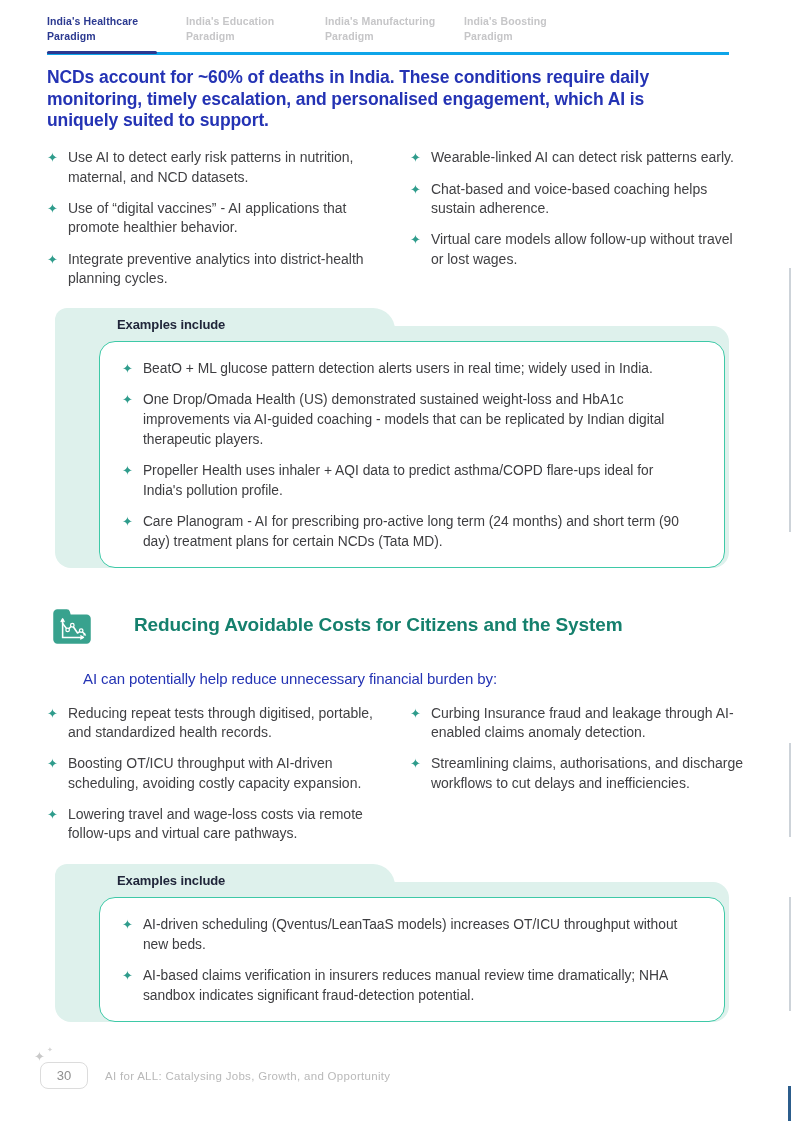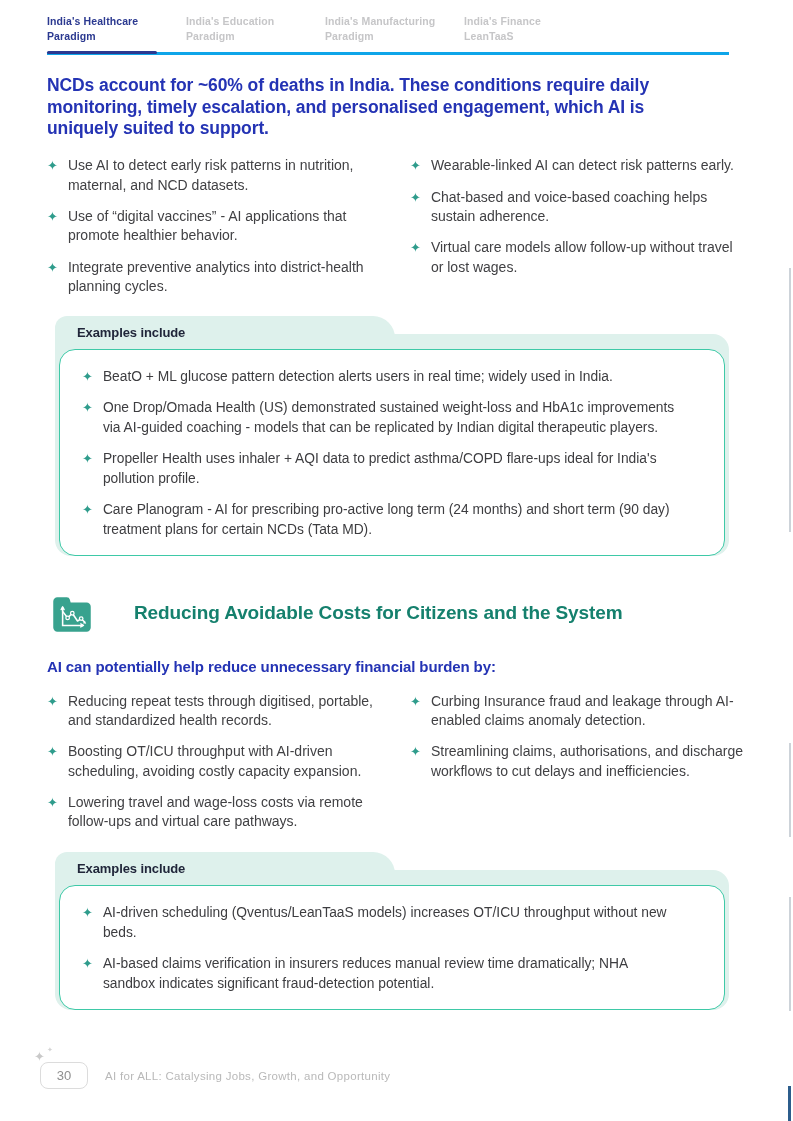--- a/index.html
+++ b/index.html
@@ -13,31 +13,31 @@
 
   
   .nav{display:flex;width:682px;border-bottom:3px solid #0ea5e9;}
   .tab{width:139px;box-sizing:border-box;padding-bottom:9px;cursor:pointer;}
   .tab .tlabel{display:block;width:126px;font-size:10.5px;font-weight:700;line-height:1.4;color:#c6c6c8;letter-spacing:.1px;}
   .tab.active{position:relative;}
   .tab.active .tlabel{color:#2b3990;}
   .tab.active::after{content:"";position:absolute;left:0;bottom:-2px;width:110px;height:3px;background:#2b3990;border-radius:1.5px;}
 
   
-  .intro{width:660px;margin-top:20px;font-size:17.5px;font-weight:800;color:#2433b4;line-height:1.22;letter-spacing:-.1px;}
-  .subhead{margin-top:18px;font-size:15px;font-weight:700;color:#2433b4;letter-spacing:-.1px;}
+  .intro{width:660px;margin-top:12px;font-size:17.5px;font-weight:800;color:#2433b4;line-height:1.22;letter-spacing:-.1px;}
+  .subhead{margin-top:18px;font-size:15px;font-weight:400;color:#2433b4;letter-spacing:-.1px;margin-left:36px;}
 
   
   .bullets{display:flex;gap:28px;margin-top:17px;}
   .bullets ul{flex:1;display:flex;flex-direction:column;gap:12px;list-style:none;margin:0;padding:0;}
   li.b{display:flex;gap:10px;font-size:14px;line-height:1.38;color:#414144;}
   .spark{color:#2f9c8c;font-size:13px;line-height:1.35;flex:0 0 auto;margin-top:1px;}
 
   
-  .examples{position:relative;margin:20px 16px 0 8px;}
+  .examples{position:relative;margin:20px 16px 0 8px;padding-left:40px;}
   .ex-tab{position:absolute;top:0;left:0;width:340px;height:36px;background:#def1ec;border-radius:12px 22px 0 0;}
   .ex-bg{position:absolute;top:18px;left:0;right:0;bottom:0;background:#def1ec;border-radius:0 16px 16px 16px;}
   .ex-label{position:relative;padding:9px 0 0 22px;font-size:13px;font-weight:800;color:#20263a;letter-spacing:-.1px;}
   .ex-body{position:relative;margin:9px 4px 4px 4px;background:#ffffff;border:1.5px solid #3ec9a7;border-radius:16px;padding:17px 28px 15px 22px;}
   .ex-body ul{display:flex;flex-direction:column;gap:11px;list-style:none;margin:0;padding:0;}
   .ex-body li.b{font-size:13.8px;line-height:1.45;color:#3d3d40;max-width:600px;}
 
   
   .sec-head{display:flex;align-items:flex-end;gap:37px;margin-top:30px;}
   .sec-icon{flex:0 0 auto;width:50px;height:50px;}
@@ -66,21 +66,21 @@
     <div class="tab active">
       <span class="tlabel">India's Healthcare Paradigm</span>
     </div>
     <div class="tab">
       <span class="tlabel">India's Education Paradigm</span>
     </div>
     <div class="tab">
       <span class="tlabel">India's Manufacturing Paradigm</span>
     </div>
     <div class="tab">
-      <span class="tlabel">India's Finance LeanTaaS</span>
+      <span class="tlabel">India's Boosting Paradigm</span>
     </div>
   </nav>
 
   <h1 class="intro">NCDs account for ~60% of deaths in India. These conditions require daily monitoring, timely escalation, and personalised engagement, which AI is uniquely suited to support.</h1>
 
   <div class="bullets">
     <ul>
       <li class="b">
           <span class="spark">✦</span>
           <span>Use AI to detect early risk patterns in nutrition, maternal, and NCD datasets.</span>

